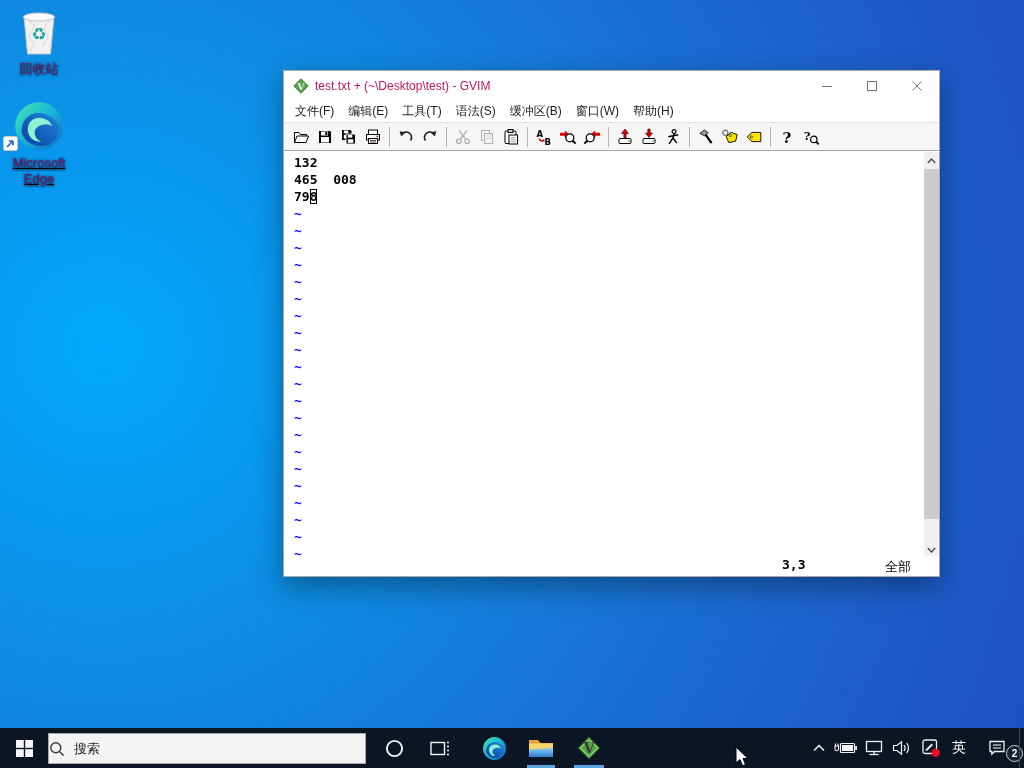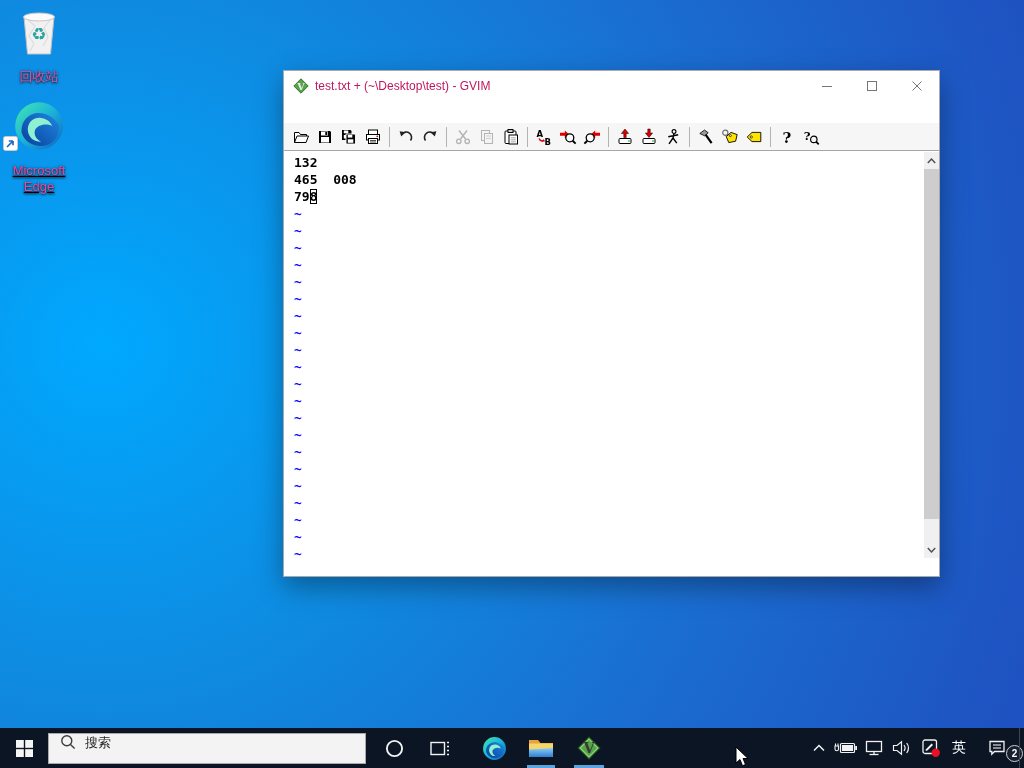--- a/index.html
+++ b/index.html
@@ -3,21 +3,21 @@
 <meta charset="utf-8">
 <style>
   * { margin:0; padding:0; box-sizing:border-box; }
   html,body { width:1024px; height:768px; overflow:hidden; }
   body { font-family:"Liberation Sans","DejaVu Sans",sans-serif; position:relative;
          background: radial-gradient(circle at 10% 45%, #00a9ff 0%, #0e8ce2 32%, #1a6ed2 62%, #1f4fc0 100%); }
 
   
   .desk-icon { position:absolute; width:78px; text-align:center; cursor:default; }
   .desk-icon .glyph { display:flex; justify-content:center; }
-  .desk-icon .lbl { color:#ec4899; font-size:13px; line-height:16px; margin-top:11px;
+  .desk-icon .lbl { color:#701a75; font-size:13px; line-height:16px; margin-top:3px;
                     text-shadow:0 1px 2px rgba(0,0,0,.75), 0 0 3px rgba(0,0,0,.5); }
 
   
   .gvim { position:absolute; left:283px; top:70px; width:657px; height:507px;
           background:#fff; border:1px solid #a9a9a9;
           box-shadow:0 10px 26px rgba(0,0,0,.35); }
   .titlebar { position:absolute; left:0; top:0; right:0; height:30px; background:#fff;
               display:flex; align-items:center; }
   .titlebar .app-ico { margin:0 6px 0 9px; display:flex; }
   .titlebar .ttl { color:#be185d; font-size:12px; white-space:pre; }
@@ -47,21 +47,21 @@
   .statusbar { position:absolute; left:0; bottom:0; right:0; height:20px; background:#fff; }
   .ruler { position:absolute; left:498px; top:1px; font-family:"DejaVu Sans Mono",monospace;
            font-weight:bold; font-size:13px; color:#000; }
   .scrollpos { position:absolute; right:28px; top:2px; font-size:13px; color:#000; }
 
   
   .taskbar { position:absolute; left:0; bottom:0; width:1024px; height:40px; background:#0b1523;
              display:flex; align-items:center; }
   .tb-btn { height:40px; display:flex; align-items:center; justify-content:center; position:relative; }
   .searchbox { position:absolute; left:48px; top:5px; width:318px; height:31px; background:#f3f3f3;
-               border:1px solid #a9a9a9; display:flex; align-items:flex-start; padding-left:11px; }
+               border:1px solid #a9a9a9; display:flex; align-items:center; }
   .searchbox .ph { font-size:13px; color:#1f1f1f; margin-left:9px; }
   .underline { position:absolute; bottom:0; height:3px; background:#5aa2e0; }
   .tray { position:absolute; right:8px; top:0; height:40px; display:flex; align-items:center; }
   .tray-ico { height:40px; display:flex; align-items:center; justify-content:center; position:relative; }
   .ime-txt { color:#fff; font-size:14px; padding:0 6px; }
   .badge { position:absolute; right:-7px; bottom:6px; width:17px; height:17px; border-radius:50%;
            background:#16202e; border:1.5px solid #cfcfcf; color:#fff; font-size:10px; font-weight:bold;
            display:flex; align-items:center; justify-content:center; }
   .show-desktop { position:absolute; right:0; top:0; width:5px; height:40px;
                   border-left:1px solid #3a4656; }
@@ -132,20 +132,29 @@
           </svg>
       </div>
       <div class="cap-btn">
         <svg width="10" height="10">
             <path d="M0.5 0.5 L9.5 9.5 M9.5 0.5 L0.5 9.5" stroke="#767676" stroke-width="1"></path>
           </svg>
       </div>
     </div>
   </div>
 
+  <div class="menubar">
+    <span class="menu-item">文件(F)</span>
+    <span class="menu-item">编辑(E)</span>
+    <span class="menu-item">工具(T)</span>
+    <span class="menu-item">语法(S)</span>
+    <span class="menu-item">缓冲区(B)</span>
+    <span class="menu-item">窗口(W)</span>
+    <span class="menu-item">帮助(H)</span>
+  </div>
 
   <div class="toolbar">
     <div class="tbtn">
       <svg width="18" height="18">
           <path d="M2.5 14.5 V4.5 H7 l1.5 2 H14.5 V8" fill="#fff" stroke="#000"></path>
           <path d="M2.5 14.5 L5 8 H16.5 L14 14.5 Z" fill="#fff" stroke="#000"></path>
         </svg>
     </div>
     <div class="tbtn">
       <svg width="18" height="18">
@@ -330,20 +339,24 @@
         </svg>
     </div>
     <div class="scroll-thumb"></div>
     <div class="scroll-arrow" style="bottom:0;">
       <svg width="9" height="6">
           <polyline points="0.8,1 4.5,5 8.2,1" fill="none" stroke="#4f4f4f" stroke-width="1.4"></polyline>
         </svg>
     </div>
   </div>
 
+  <div class="statusbar">
+    <span class="ruler">3,3</span>
+    <span class="scrollpos">全部</span>
+  </div>
 </div>
 
 <div class="taskbar">
 
   <div class="tb-btn" style="width:48px;">
     <svg width="17" height="17">
         <rect x="0" y="0" width="7.8" height="7.8" fill="#f5f5f5"></rect>
         <rect x="9.2" y="0" width="7.8" height="7.8" fill="#f5f5f5"></rect>
         <rect x="0" y="9.2" width="7.8" height="7.8" fill="#f5f5f5"></rect>
         <rect x="9.2" y="9.2" width="7.8" height="7.8" fill="#f5f5f5"></rect>

